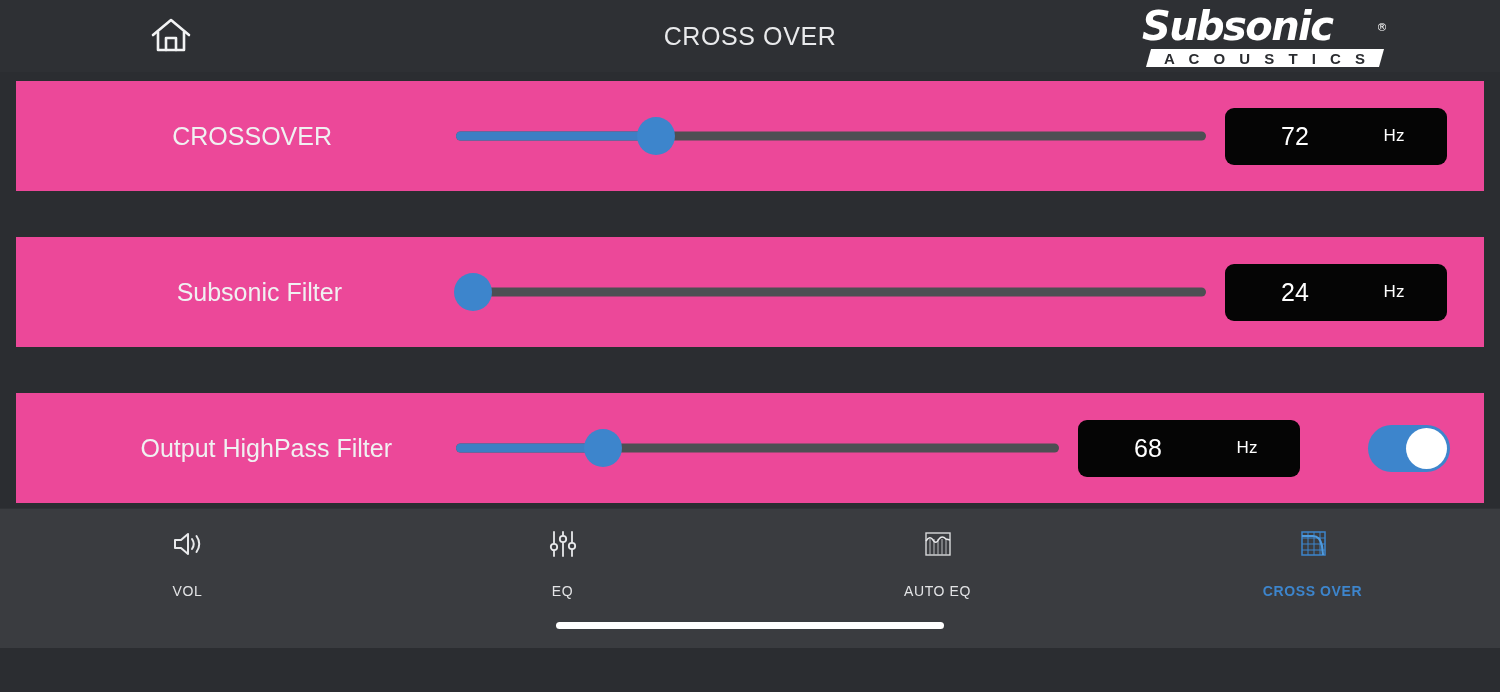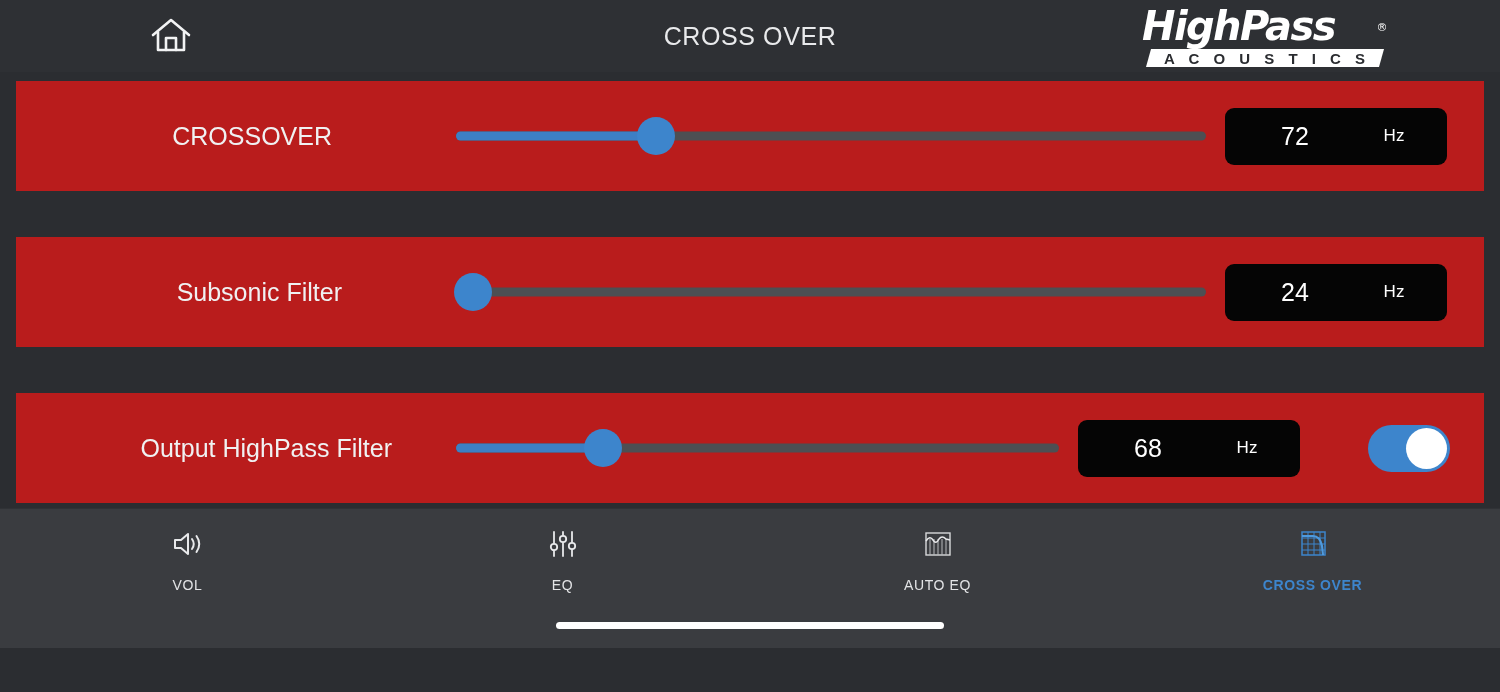--- a/index.html
+++ b/index.html
@@ -47,21 +47,21 @@
   }
   .logo-band span {
     color: #2a2c30; font-size: 15px; font-weight: 700; letter-spacing: 5px;
     padding-left: 4px;
   }
 
   
   .content { position: absolute; left: 0; top: 72px; width: 1500px; height: 480px; }
   .row {
     position: absolute; left: 16px; width: 1468px; height: 110px;
-    background: #b91c1c;
+    background: #ec4899;
     display: flex; align-items: center;
   }
   .row-1 { top: 9px; }
   .row-2 { top: 165px; }
   .row-3 { top: 321px; }
 
   .row-label {
     color: #f0f1f2; font-size: 25px; font-weight: 400;
     position: absolute; text-align: right;
   }
@@ -124,21 +124,21 @@
     position: absolute; left: 0; bottom: 0; width: 1500px; height: 140px;
     background: #3a3c40;
     border-top: 1px solid #303236;
   }
   .nav-items {
     position: absolute; left: 0; top: 14px; width: 1500px; height: 78px;
     display: flex;
   }
   .nav-item {
     flex: 1; display: flex; flex-direction: column;
-    align-items: center; justify-content: flex-start; gap: 16px;
+    align-items: center; justify-content: flex-start; gap: 22px;
     padding-top: 4px;
   }
   .nav-icon { height: 34px; display: flex; align-items: center; justify-content: center; }
   .nav-label { font-size: 14px; letter-spacing: 0.6px; color: #e3e4e6; font-weight: 400; }
   .nav-item.active .nav-label { color: #3d85cc; font-weight: 700; }
   .home-indicator {
     position: absolute; left: 50%; transform: translateX(-50%);
     bottom: 19px; width: 388px; height: 7px;
     border-radius: 4px; background: #ffffff;
   }
@@ -152,21 +152,21 @@
     <div class="home-btn">
       <svg width="44" height="40" viewBox="0 0 44 40">
         <path d="M4 19 L22 4 L40 19" fill="none" stroke="#f2f3f4" stroke-width="2.6" stroke-linecap="round" stroke-linejoin="round"></path>
         <path d="M9 16 L9 34 L35 34 L35 16" fill="none" stroke="#f2f3f4" stroke-width="2.6" stroke-linecap="round" stroke-linejoin="round"></path>
         <path d="M17 34 L17 22 L27 22 L27 34" fill="none" stroke="#f2f3f4" stroke-width="2.6" stroke-linecap="round" stroke-linejoin="round"></path>
       </svg>
     </div>
     <div class="header-title">CROSS OVER</div>
     <div class="logo">
       <div class="logo-word">
-        <span>HighPass</span><span class="logo-reg">®</span>
+        <span>Subsonic</span><span class="logo-reg">®</span>
       </div>
       <div class="logo-band">
         <span>A C O U S T I C S</span>
       </div>
     </div>
   </div>
 
   <div class="content">
 
     <div class="row row-1">

